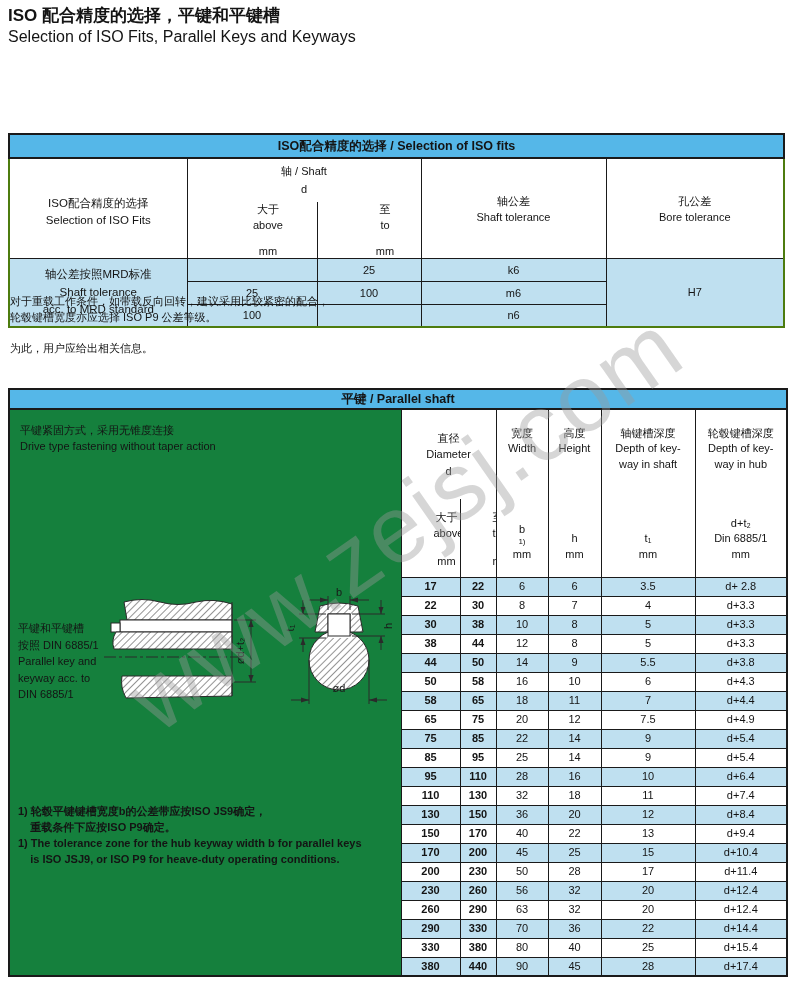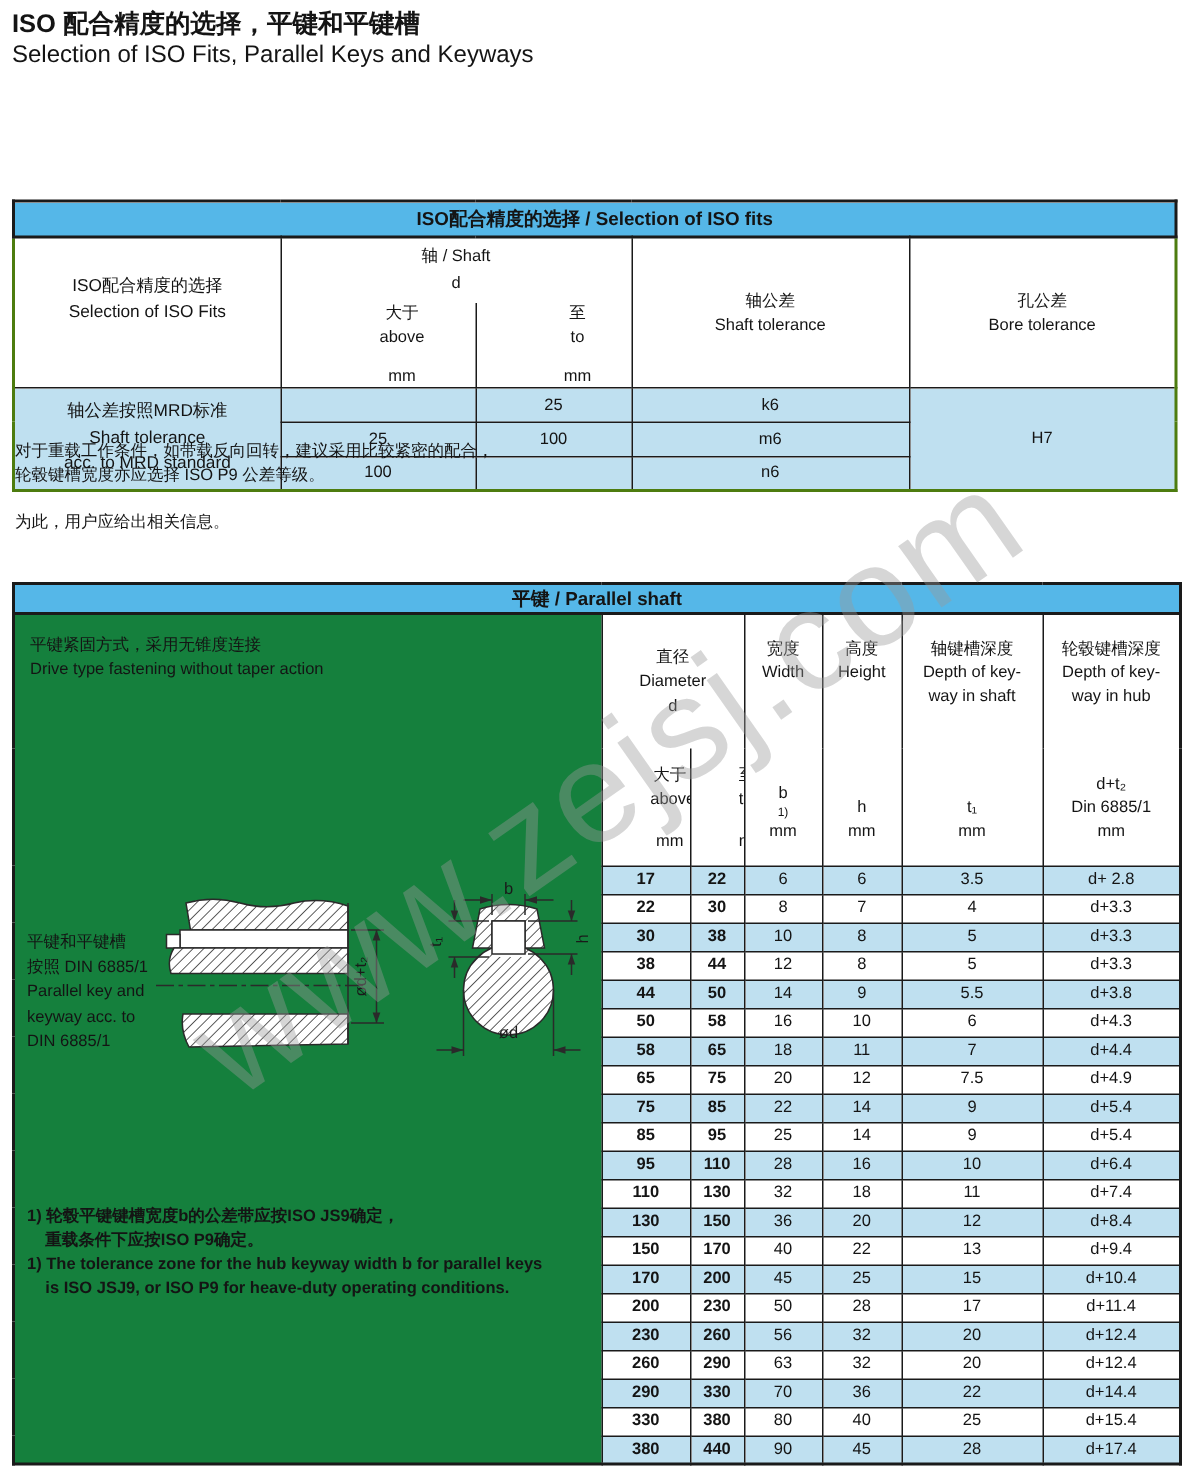--- a/index.html
+++ b/index.html
@@ -28,21 +28,21 @@
     font-weight:bold; font-size:12.5px; height:24px;
     border:2px solid #1a1a1a;
   }
   .nb-bottom { border-bottom:none; }
   .nb-top { border-top:none;padding-left:32px; }
 
   
   #iso-table { position:absolute; left:8px; top:85px; width:775px; border:2px solid #4d7c0f;margin-top:48px; }
   #iso-table tr.hrow1 { height:44px; }
   #iso-table tr.hrow2 { height:56px; }
-  #iso-table .hleft { vertical-align:top; padding-top:24px; font-size:11.5px; line-height:1.5; }
+  #iso-table .hleft { vertical-align:top; padding-top:36px; font-size:11.5px; line-height:1.5; }
   #iso-table .hgroup { vertical-align:middle; line-height:1.6; }
   #iso-table .htol { vertical-align:bottom; padding-bottom:32px; line-height:1.5; }
   #iso-table .hsub { vertical-align:middle; }
   #iso-table .hsub .lines { line-height:1.45; }
   #iso-table .hsub .unit { margin-top:11px; }
   #iso-table .iso-data td { background:var(--row-blue,#bfe0f0); height:23px; }
   #iso-table .iso-data .lbl { line-height:1.5; font-size:11.5px; }
 
   
   .notes { position:absolute; left:10px; top:294px; width:773px; display:flex; font-size:11px; line-height:1.42; }

